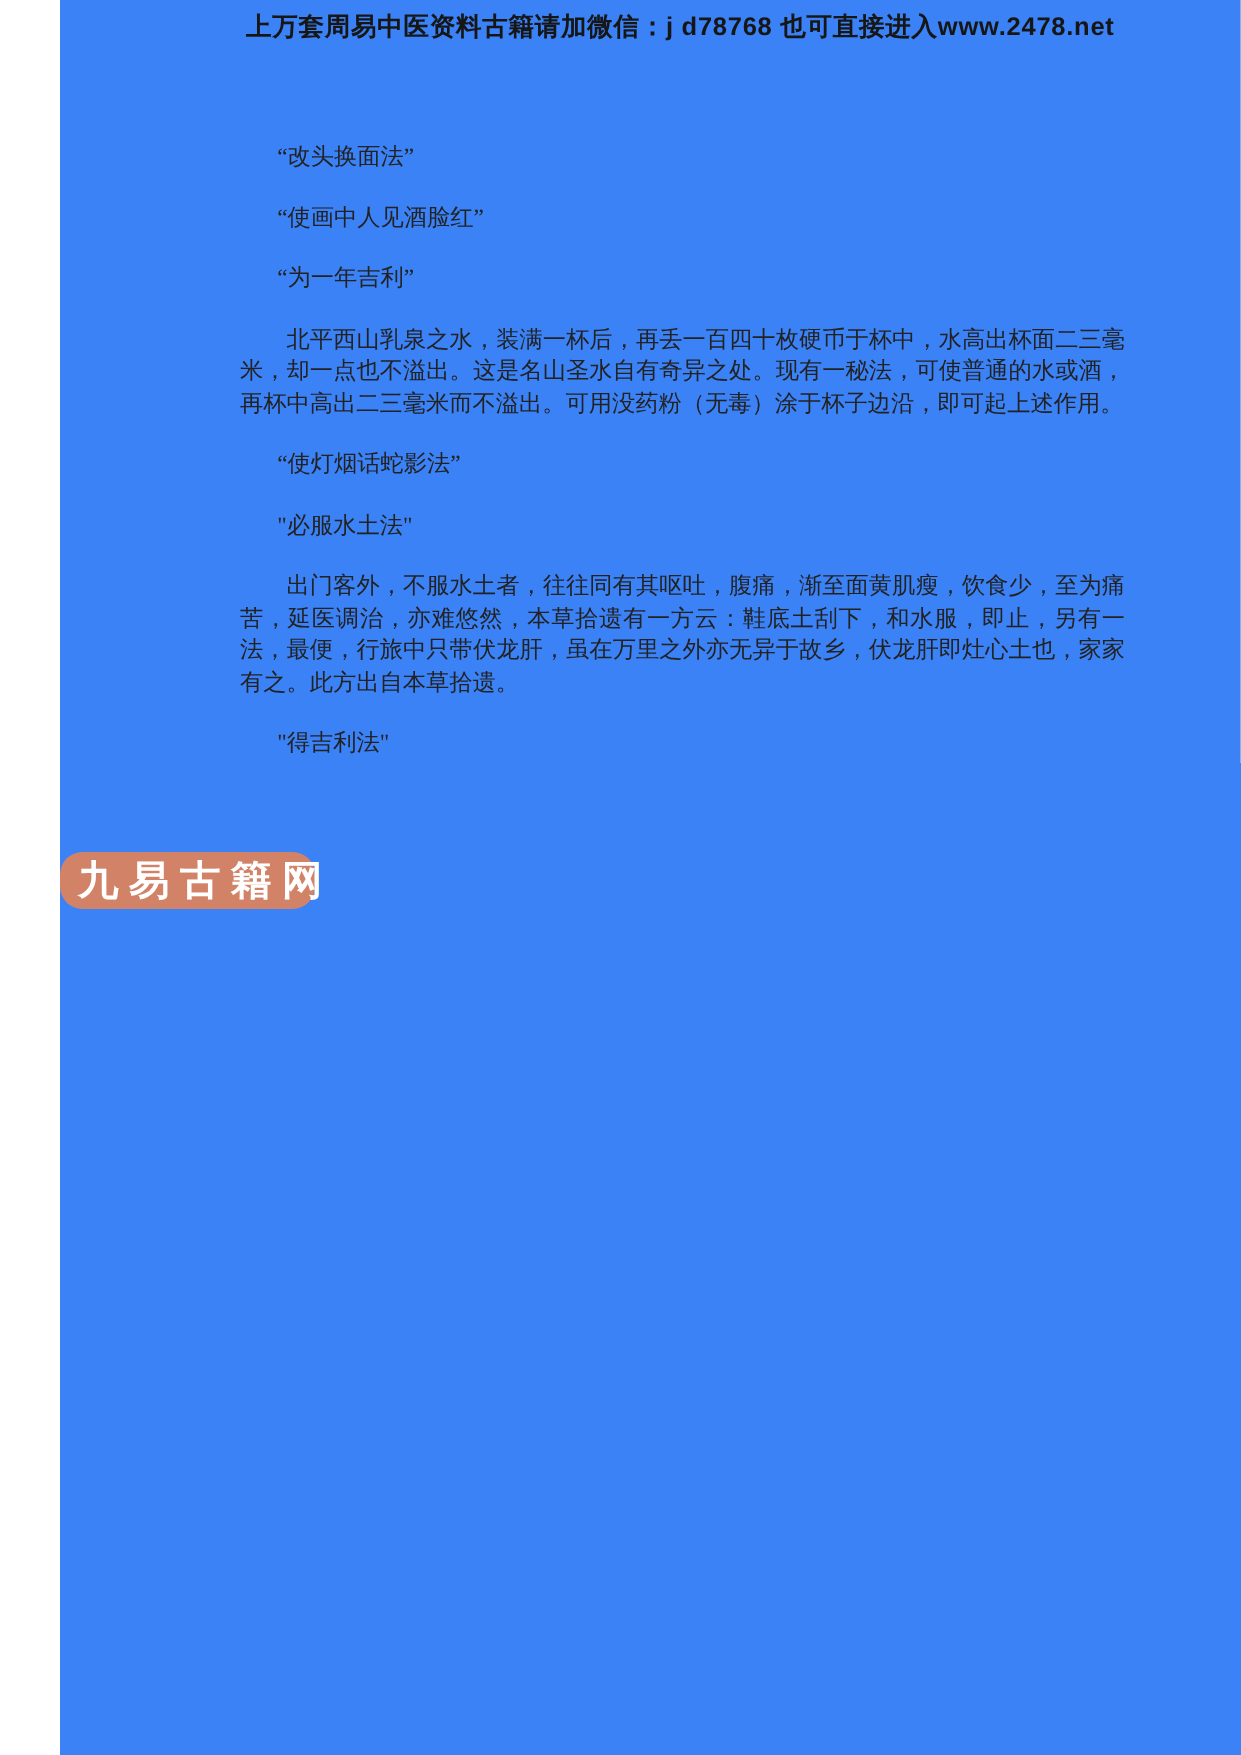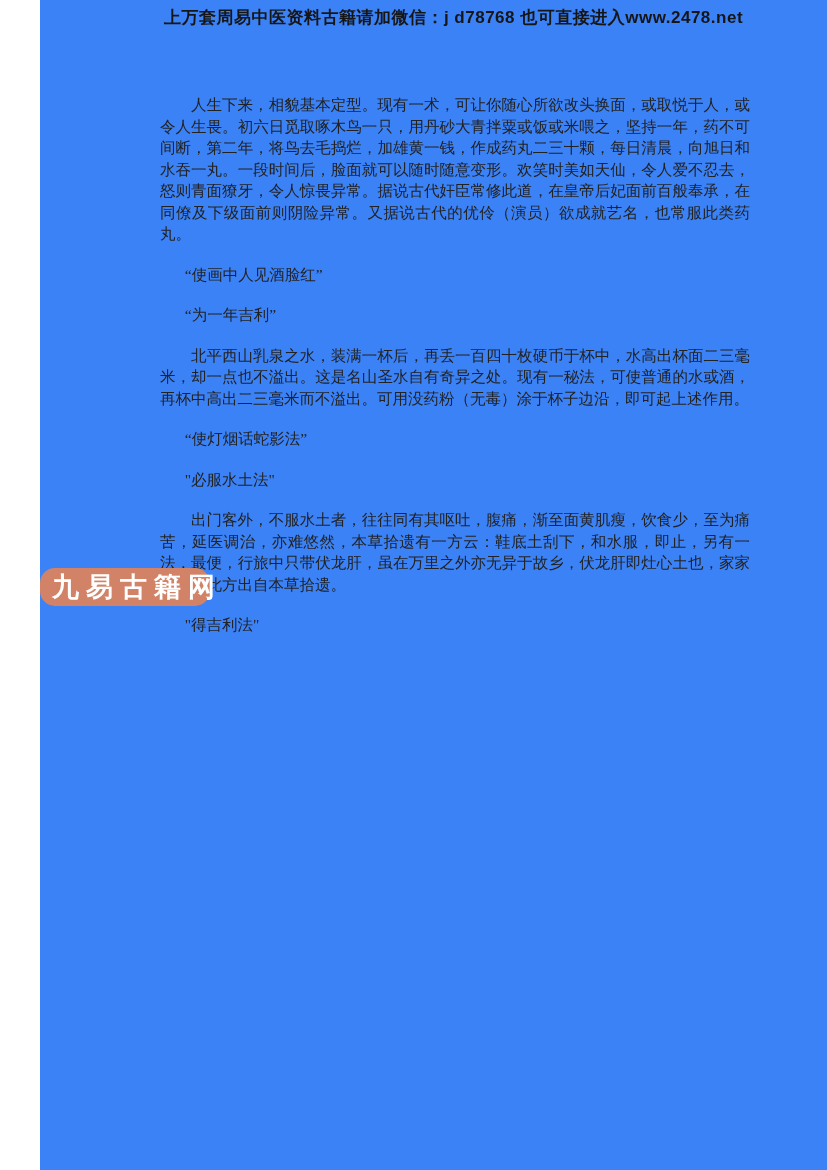--- a/index.html
+++ b/index.html
@@ -76,21 +76,21 @@
   }
 </style>
 </head>
 <body>
 
 <div class="page">
 
   <div class="header-bar">上万套周易中医资料古籍请加微信：j d78768 也可直接进入www.2478.net</div>
 
   <div class="content">
-    <p class="para">人生下来，相貌基本定型。现有一术，可让你随心所欲改头换面，或取悦于人，或令人生畏。初六日觅取啄木鸟一只，用丹砂大青拌粟或饭或米喂之，坚持一年，药不可间断，第二年，将鸟去毛捣烂，加雄黄一钱，作成药丸二三十颗，每日清晨，向旭日和水吞一丸。一段时间后，脸面就可以随时随意变形。欢笑时美如天仙，令人爱不忍去，怒则青面獠牙，令人惊畏异常。据说古代奸臣常修此道，在皇帝后妃面前百般奉承，在同僚及下级面前则阴险异常。又据说古代的优伶（演员）欲成就艺名，也常服此类药丸。</p>
+    <p class="heading">“改头换面法”</p>
     <p class="heading">“使画中人见酒脸红”</p>
     <p class="heading">“为一年吉利”</p>
     <p class="para">北平西山乳泉之水，装满一杯后，再丢一百四十枚硬币于杯中，水高出杯面二三毫米，却一点也不溢出。这是名山圣水自有奇异之处。现有一秘法，可使普通的水或酒，再杯中高出二三毫米而不溢出。可用没药粉（无毒）涂于杯子边沿，即可起上述作用。</p>
     <p class="heading">“使灯烟话蛇影法”</p>
     <p class="heading">"必服水土法"</p>
     <p class="para">出门客外，不服水土者，往往同有其呕吐，腹痛，渐至面黄肌瘦，饮食少，至为痛苦，延医调治，亦难悠然，本草拾遗有一方云：鞋底土刮下，和水服，即止，另有一法，最便，行旅中只带伏龙肝，虽在万里之外亦无异于故乡，伏龙肝即灶心土也，家家有之。此方出自本草拾遗。</p>
     <p class="heading">"得吉利法"</p>
   </div>
 
   <div class="watermark" style="background: rgb(210, 130, 102); color: rgb(255, 255, 255);">

